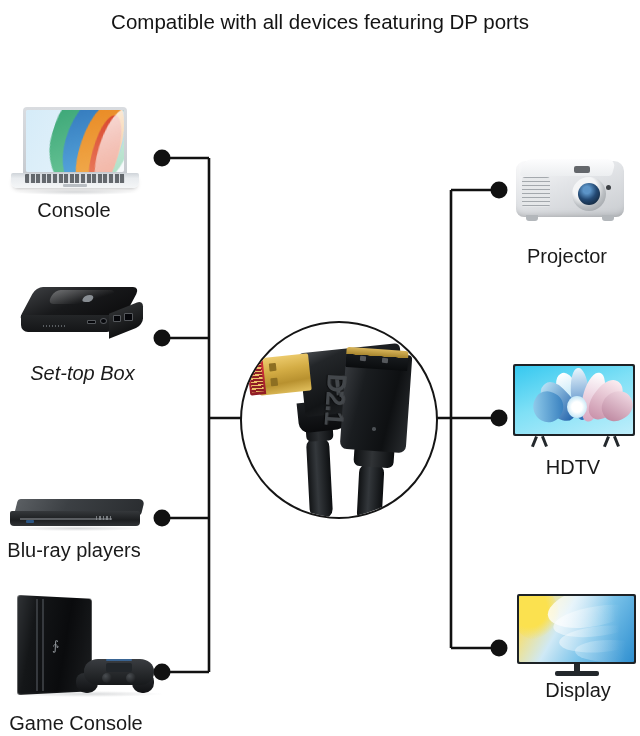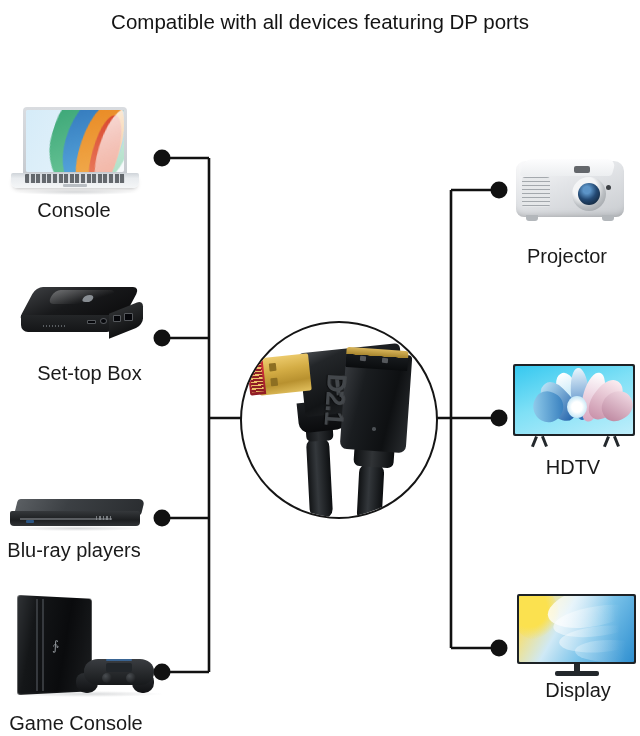--- a/index.html
+++ b/index.html
@@ -437,21 +437,21 @@
   <div class="stb-gloss"></div>
   <div class="stb-logo"></div>
   <div class="stb-front"></div>
   <div class="stb-side"></div>
   <div class="stb-vent"></div>
   <div class="stb-port" style="left:92px; top:30px; width:8px; height:7px;"></div>
   <div class="stb-port" style="left:103px; top:28px; width:9px; height:8px;"></div>
   <div class="stb-port" style="left:79px; top:33px; width:7px; height:6px; border-radius:50%;"></div>
   <div class="stb-port" style="left:66px; top:35px; width:9px; height:4px;"></div>
 </div>
-<div class="dev-label" style="left:7px; top:363px; width:165px;">Set-top Box</div>
+<div class="dev-label" style="left:0px; top:363px; width:165px;font-style:italic;">Set-top Box</div>
 
 <div class="node bdp" style="left:10px; top:493px;">
   <div class="bdp-top"></div>
   <div class="bdp-front"></div>
   <div class="bdp-slot"></div>
   <div class="bdp-disp"></div>
   <div class="bdp-led"></div>
   <div class="bdp-shadow"></div>
 </div>
 <div class="dev-label" style="left:0px; top:540px; width:148px;">Blu-ray players</div>

